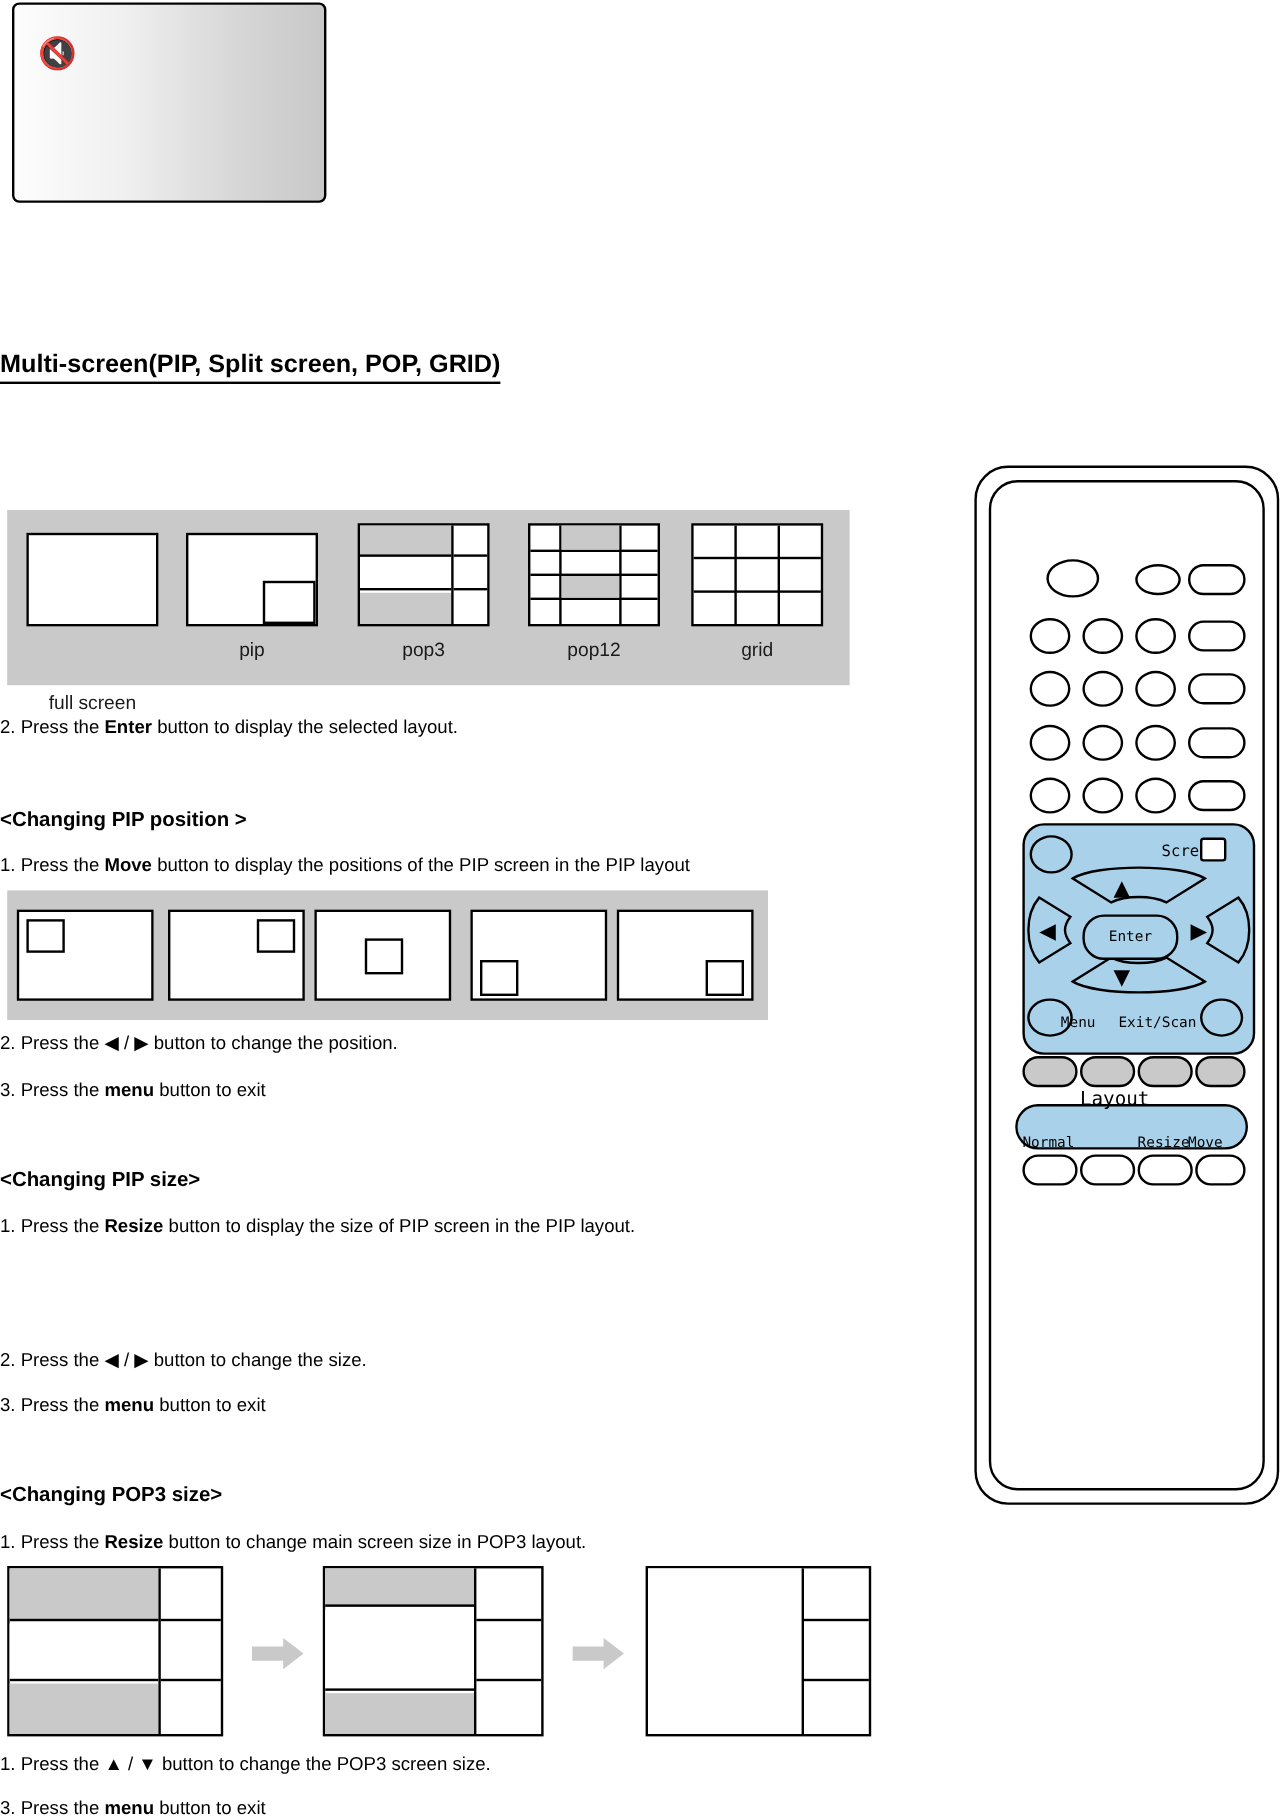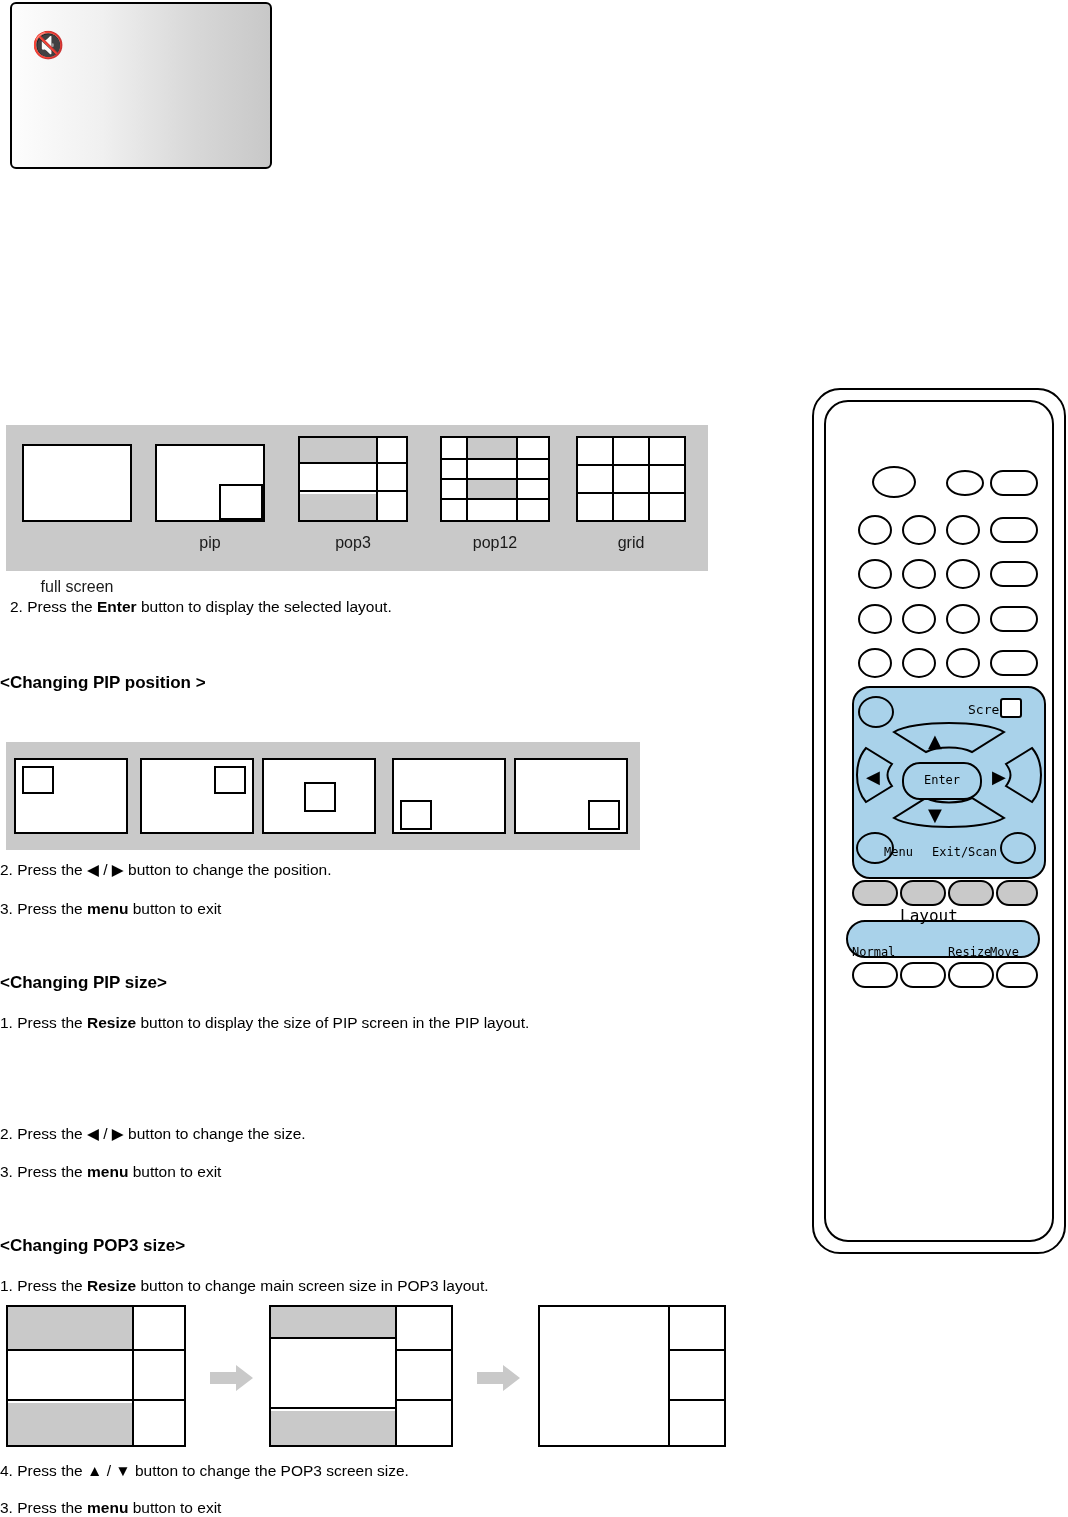--- a/index.html
+++ b/index.html
@@ -111,20 +111,21 @@
 </style>
 </head>
 <body>
 
 <div class="page">
 
   <div class="mute-box">
     <div class="mute-icon">🔇</div>
   </div>
 
+  <div class="h-title">Multi-screen(PIP, Split screen, POP, GRID)</div>
 
 
   <div class="band" style="left:6px;top:425px;width:702px;height:146px;"></div>
 
   <div class="thumb" style="left:22px;top:444px;width:110px;height:78px;"></div>
 
   <div class="thumb" style="left:155px;top:444px;width:110px;height:78px;">
     <div class="cell" style="left:62px;top:38px;width:44px;height:36px;border:2px solid #000;background:#fff;"></div>
   </div>
 
@@ -155,25 +156,28 @@
     <div class="cell" style="left:0px;top:26px;width:106px;height:2px;background:#000;"></div>
     <div class="cell" style="left:0px;top:54px;width:106px;height:2px;background:#000;"></div>
   </div>
 
   <div class="cap" style="left:12px;top:534px;width:130px;margin-top:44px;">full screen</div>
   <div class="cap" style="left:150px;top:534px;width:120px;">pip</div>
   <div class="cap" style="left:293px;top:534px;width:120px;">pop3</div>
   <div class="cap" style="left:435px;top:534px;width:120px;">pop12</div>
   <div class="cap" style="left:571px;top:534px;width:120px;">grid</div>
 
-  <div class="line" style="left:10px;top:597px;">
+  <div class="line" style="left:0px;top:597px;">
     <span>2. Press the </span><b>Enter</b><span> button to display the selected layout.</span>
   </div>
 
   <div class="sec-head" style="left:0px;top:673px;">&lt;Changing PIP position &gt;</div>
+  <div class="line" style="left:0px;top:712px;">
+    <span>1. Press the </span><b>Move</b><span> button to display the positions of the PIP screen in the PIP layout</span>
+  </div>
 
   <div class="band" style="left:6px;top:742px;width:634px;height:108px;"></div>
   <div class="thumb" style="left:14px;top:758px;width:114px;height:76px;">
     <div class="cell" style="left:6px;top:6px;width:32px;height:28px;border:2px solid #000;background:#fff;"></div>
   </div>
   <div class="thumb" style="left:140px;top:758px;width:114px;height:76px;">
     <div class="cell" style="left:72px;top:6px;width:32px;height:28px;border:2px solid #000;background:#fff;"></div>
   </div>
   <div class="thumb" style="left:262px;top:758px;width:114px;height:76px;">
     <div class="cell" style="left:40px;top:22px;width:32px;height:30px;border:2px solid #000;background:#fff;"></div>
@@ -244,21 +248,21 @@
 
   <div class="thumb" style="left:538px;top:1305px;width:188px;height:142px;">
     <div class="cell" style="left:0px;top:0px;width:128px;height:138px;background:#fff;"></div>
     <div class="cell" style="left:128px;top:0px;width:2px;height:138px;background:#000;"></div>
     <div class="cell" style="left:130px;top:0px;width:54px;height:44px;border-bottom:2px solid #000;"></div>
     <div class="cell" style="left:130px;top:46px;width:54px;height:48px;border-bottom:2px solid #000;"></div>
     <div class="cell" style="left:130px;top:96px;width:54px;height:42px;"></div>
   </div>
 
   <div class="line" style="left:0px;top:1461px;">
-    <span>4. Press the ▲ / ▼ button to change the POP3 screen size.</span>
+    <span>1. Press the ▲ / ▼ button to change the POP3 screen size.</span>
   </div>
   <div class="line" style="left:0px;top:1498px;">
     <span>3. Press the </span><b>menu</b><span> button to exit</span>
   </div>
 
   <div class="remote-outer"></div>
   <div class="remote-inner"></div>
 
   <div class="rbtn" style="left:872px;top:466px;width:44px;height:32px;border-radius:50%;"></div>
   <div class="rbtn" style="left:946px;top:470px;width:38px;height:26px;"></div>

